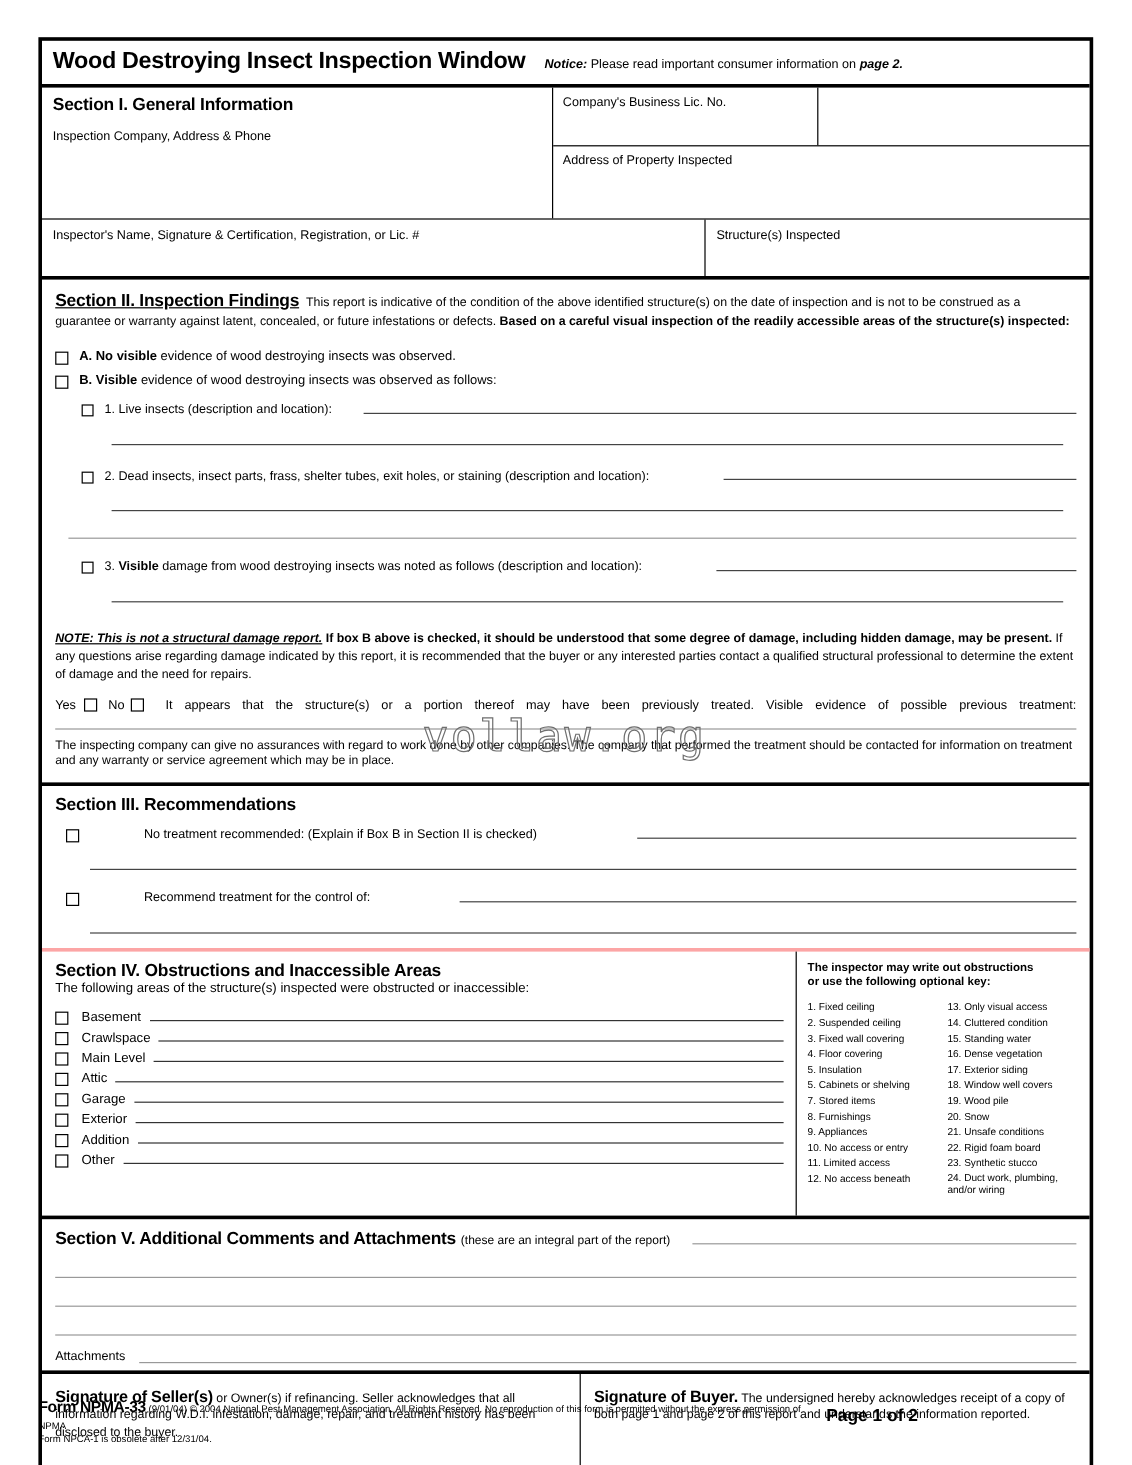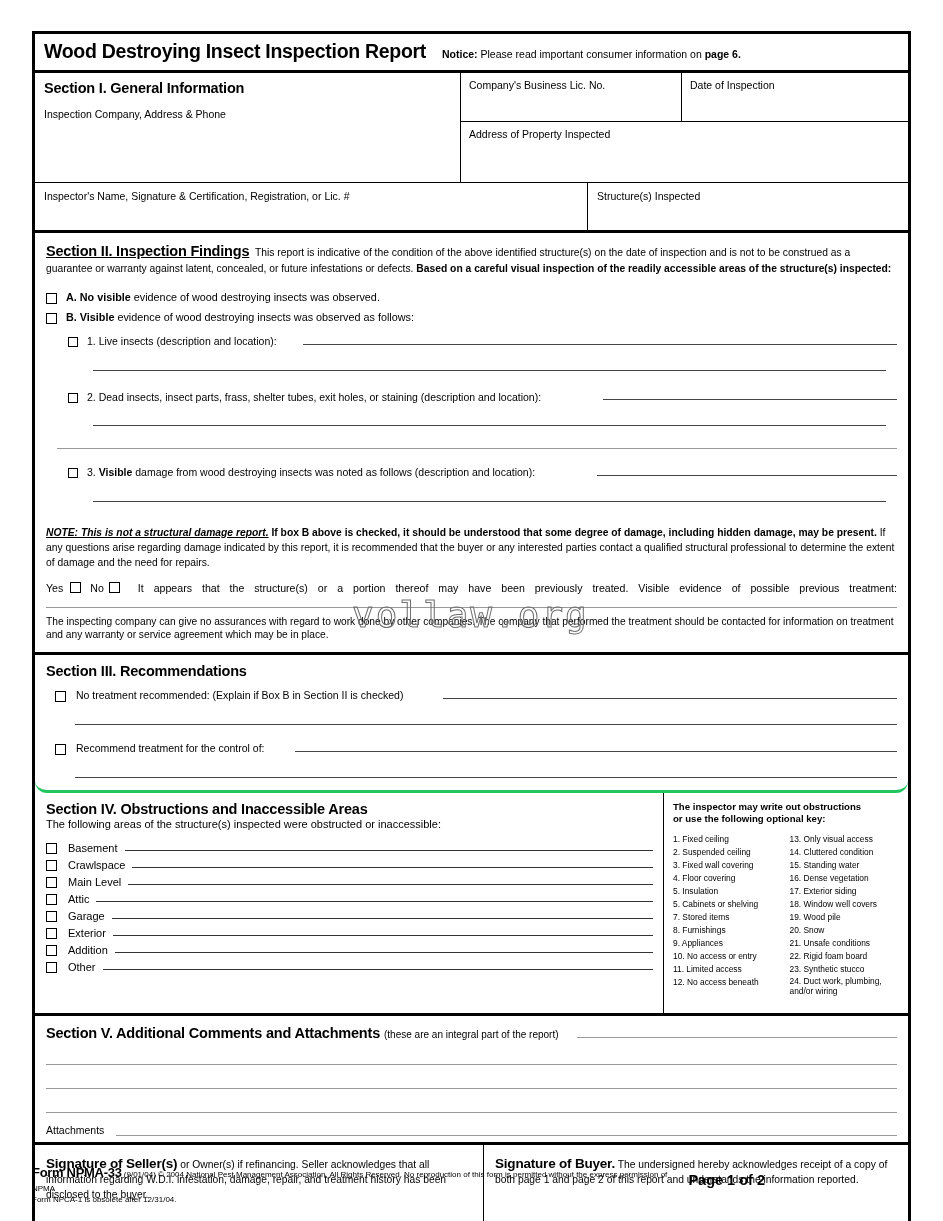--- a/index.html
+++ b/index.html
@@ -36,21 +36,21 @@
     font-size: 19.5px;
     font-weight: bold;
     letter-spacing: -0.3px;
     white-space: nowrap;
   }
   .title-notice {
     font-size: 10.5px;
     margin-left: 16px;
     white-space: nowrap;
   }
-  .title-notice b { font-weight: bold; }
+  .title-notice b { font-weight: bold; font-style: italic; }
 
   
   .sec1 { display: flex; border-bottom: 1.5px solid #000; }
   .sec1-left {
     width: 426px;
     border-right: 1.5px solid #000;
     padding: 7px 0 0 9px;
     min-height: 109px;
   }
   .sec1-left .heading { font-size: 14.5px; font-weight: bold; letter-spacing:-0.2px; }
@@ -106,23 +106,23 @@
     display: flex; align-items: center; margin-top: 11px; font-size: 10.6px;
   }
   .yesno .w { text-align: justify; text-align-last: justify; flex:1; margin-left: 18px; }
 
   .assure {
     font-size: 10.2px; line-height: 1.35; margin-top: 8px; padding-top: 7px;
     border-top: 1.5px solid #999;
   }
 
   
-  .sec3 { padding: 8px 11px 12px 11px; border-bottom: 3px solid #22c55e; border-radius: 12px; }
+  .sec3 { padding: 8px 11px 12px 11px; border-bottom: 3px solid #fca5a5; }
   .sec3 .heading { font-size: 14.5px; font-weight: bold; letter-spacing:-0.2px; }
-  .sec3-row { display: flex; align-items: flex-start; margin-left: 9px; margin-top: 11px; }
+  .sec3-row { display: flex; align-items: flex-start; margin-left: 9px; margin-top: 11px; gap: 44px; }
   .sec3-row .lbl { font-size: 10.5px; margin-left: 10px; white-space: nowrap; line-height:1.1; }
 
   
   .sec4 { display: flex; border-bottom: 3px solid #000; }
   .sec4-left { flex: 1; padding: 8px 10px 9px 11px; border-right: 1.5px solid #000; }
   .sec4-left .heading { font-size: 14.5px; font-weight: bold; letter-spacing:-0.2px; }
   .sec4-left .sub { font-size: 11px; margin-top: 1px; }
   .areas { margin-top: 9px; }
   .area-row { display: flex; align-items: center; height: 17px; }
   .area-row .lbl { font-size: 11px; margin-left: 11px; white-space: nowrap; }
@@ -180,33 +180,32 @@
   }
 </style>
 </head>
 <body>
 
 <div class="page">
 
   <div class="form-frame">
 
     <div class="title-bar">
-      <div class="title-main">Wood Destroying Insect Inspection Report</div>
-      <div class="title-notice"><b>Notice:</b><span> Please read important consumer information on </span><b>page 6.</b></div>
+      <div class="title-main">Wood Destroying Insect Inspection Window</div>
+      <div class="title-notice"><b>Notice:</b><span> Please read important consumer information on </span><b>page 2.</b></div>
     </div>
 
     <div class="sec1">
       <div class="sec1-left">
         <div class="heading">Section I. General Information</div>
         <div class="sub">Inspection Company, Address &amp; Phone</div>
       </div>
       <div class="sec1-right">
         <div class="sec1-r-top">
           <div class="sec1-cell lic-cell"><span>Company's Business Lic. No.</span></div>
-          <div class="sec1-cell date-cell"><span>Date of Inspection</span></div>
         </div>
         <div class="sec1-r-bot"><span>Address of Property Inspected</span></div>
       </div>
     </div>
 
     <div class="insp-row">
       <div class="insp-left"><span>Inspector's Name, Signature &amp; Certification, Registration, or Lic. #</span></div>
       <div class="insp-right"><span>Structure(s) Inspected</span></div>
     </div>
 

